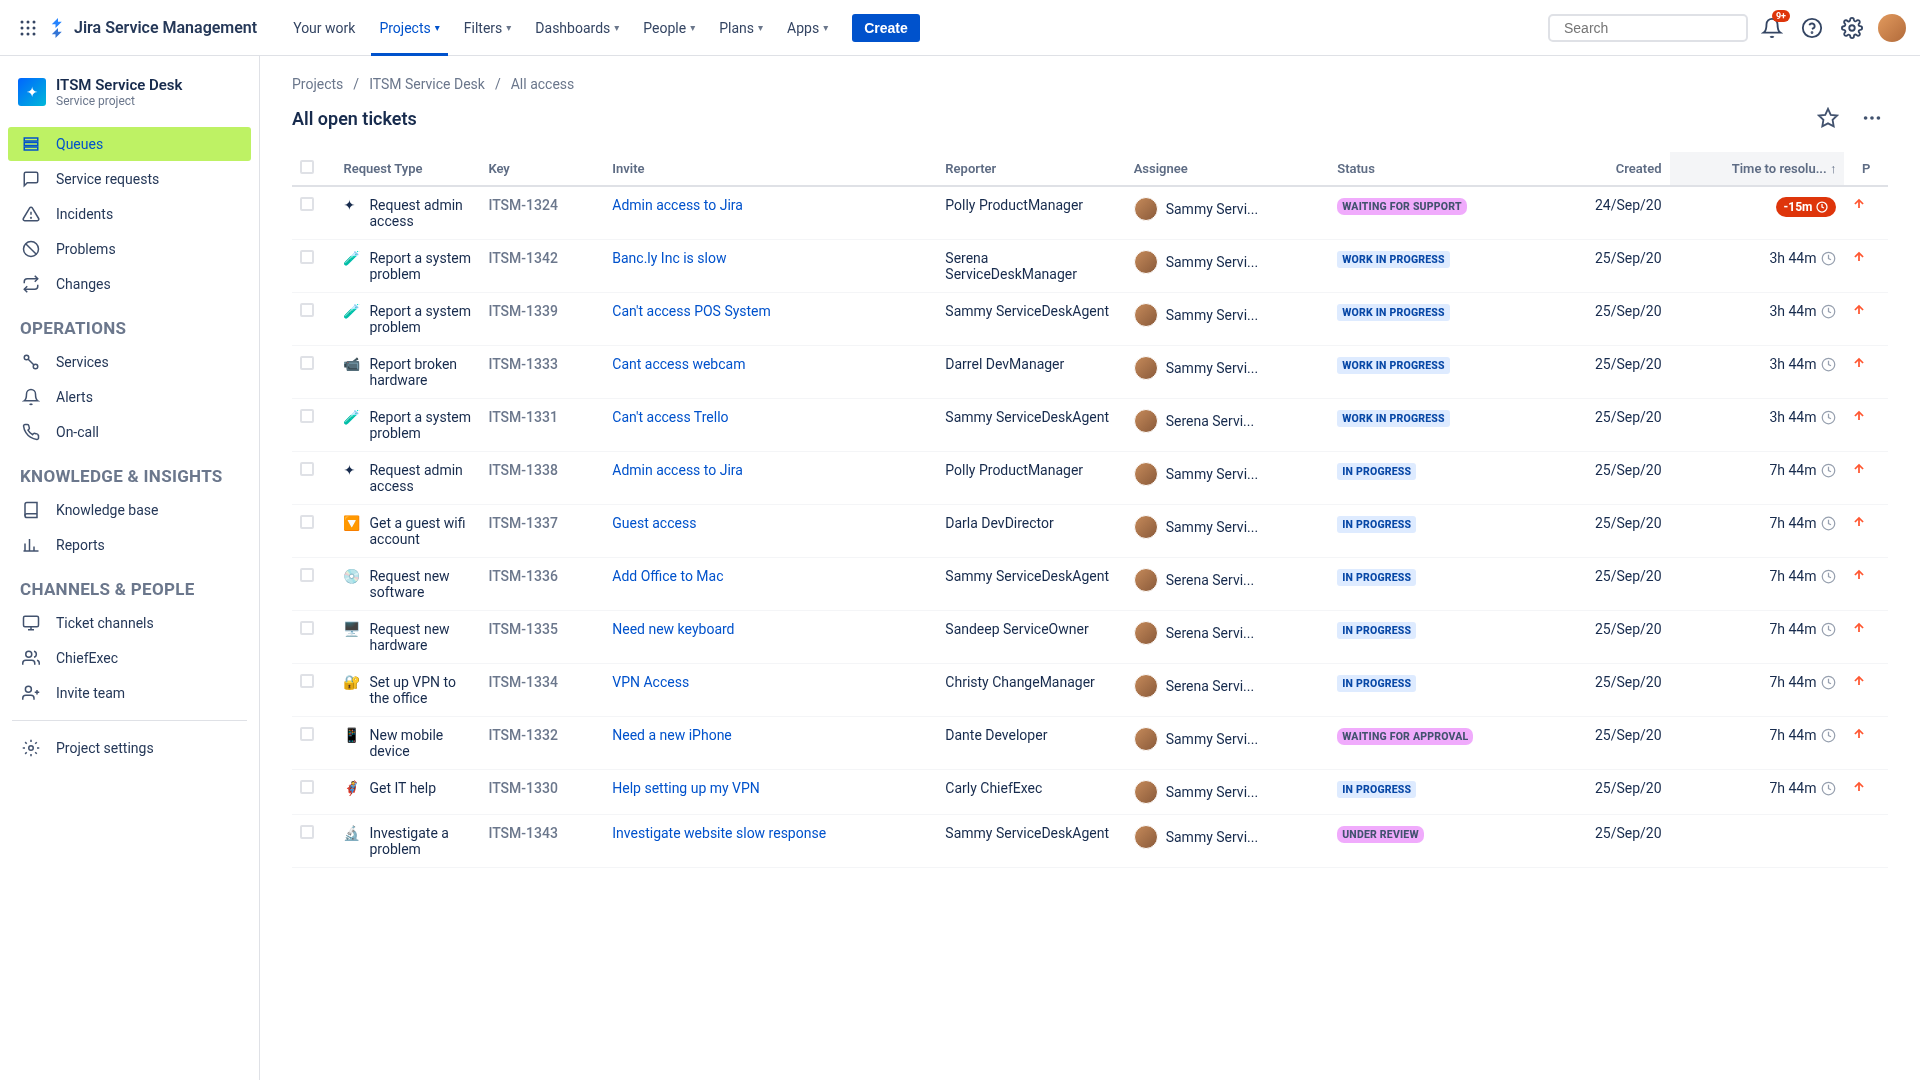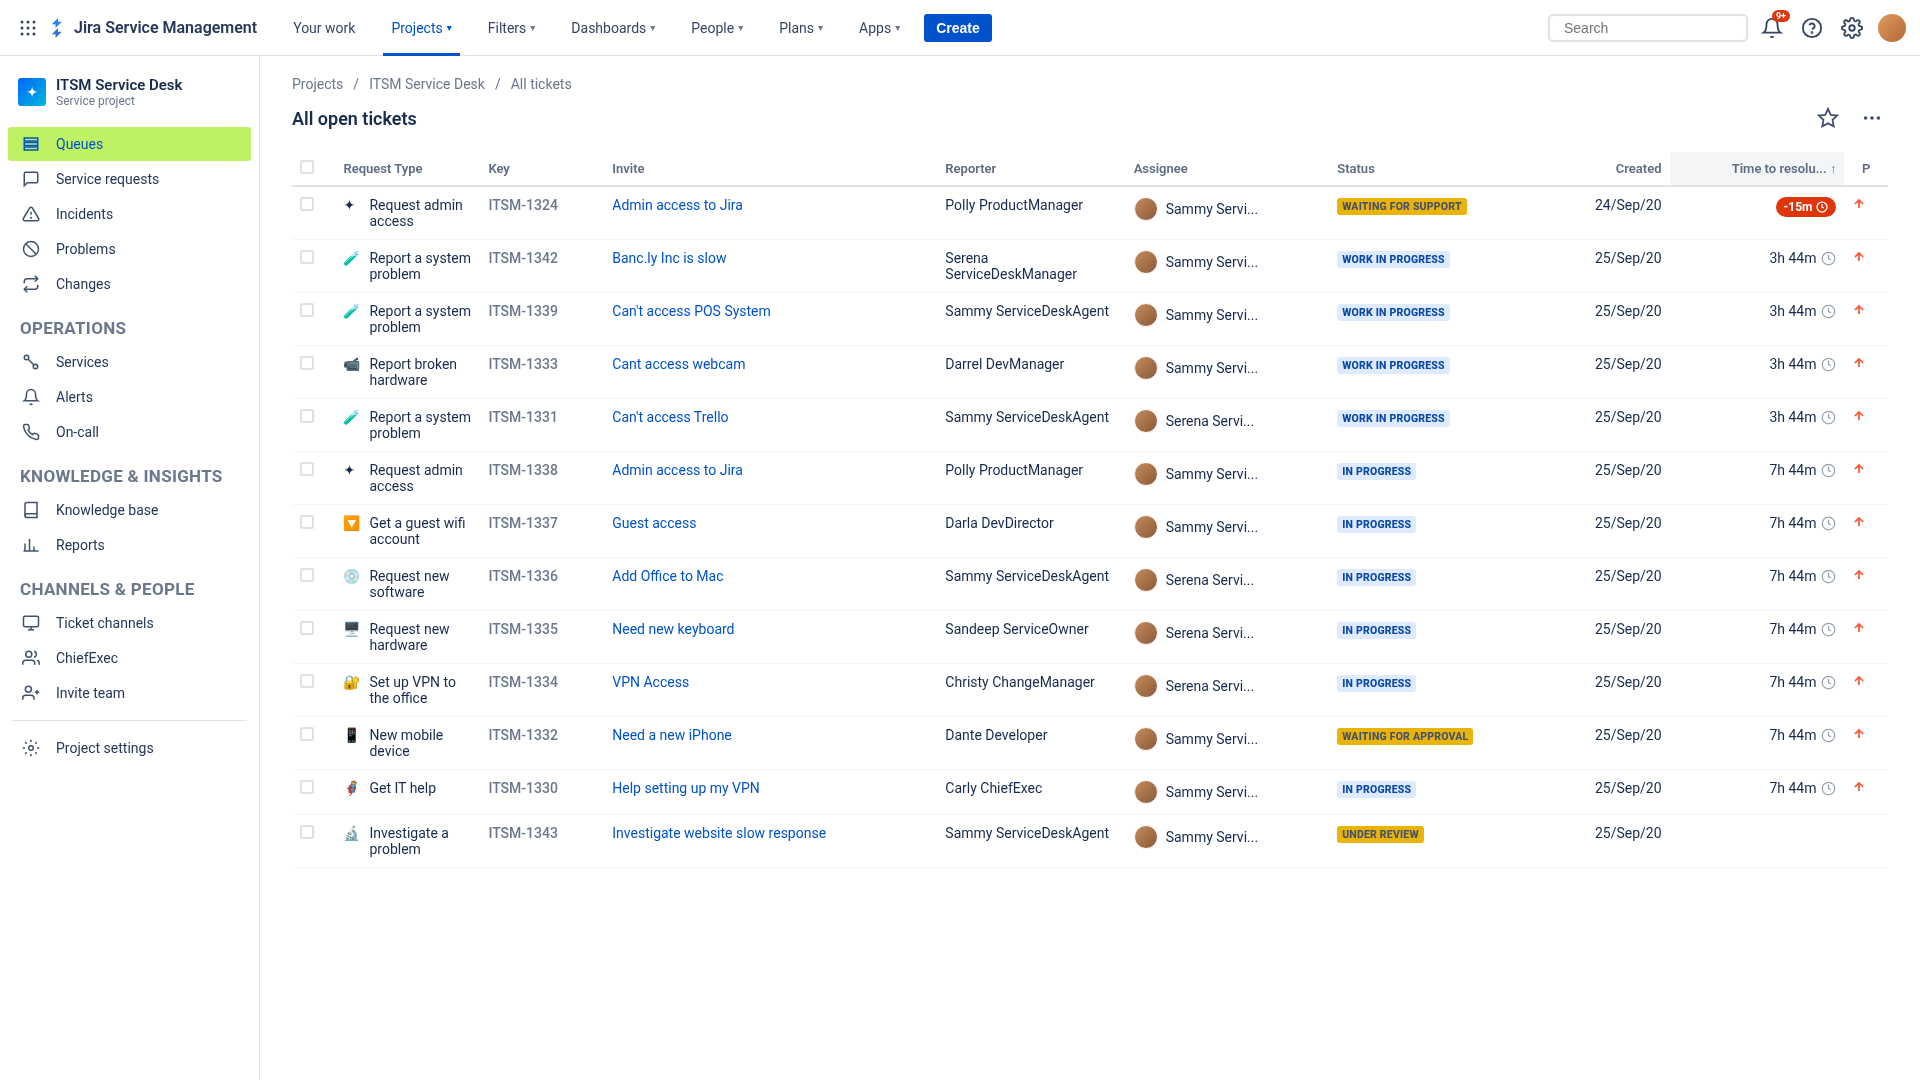--- a/index.html
+++ b/index.html
@@ -1,21 +1,21 @@
 <!DOCTYPE html>
 <html><head>
 <meta charset="utf-8">
 <style>
 * { box-sizing: border-box; margin: 0; padding: 0; }
 body { font-family: -apple-system, BlinkMacSystemFont, "Segoe UI", Roboto, sans-serif; font-size: 14px; color: #172B4D; background: #fff; }
 .topbar { display: flex; align-items: center; height: 56px; padding: 0 12px; border-bottom: 1px solid #DFE1E6; }
 .app-switcher { display:flex; align-items:center; justify-content:center; width:32px; height:32px; cursor:pointer; border-radius:3px; }
 .logo { display:flex; align-items:center; gap:6px; margin-left:4px; margin-right:28px; }
 .logo-text { font-weight:600; font-size:16px; color:#253858; }
-.nav { display:flex; align-items:center; gap:20px; }
+.nav { display:flex; align-items:center; gap:8px; }
 .nav-item { padding:4px 8px; color:#344563; cursor:pointer; border-radius:3px; display:flex; align-items:center; gap:4px; height:32px; position:relative; }
 .nav-item.active { color:#0052CC; }
 .nav-item.active::after { content:""; position:absolute; bottom:-12px; left:0; right:0; height:3px; background:#0052CC; }
 .nav-item .chev { font-size:10px; color:#6B778C; }
 .nav-item.active .chev { color:#0052CC; }
 .create-btn { background:#0052CC; color:#fff; border:none; padding:6px 12px; border-radius:3px; font-weight:600; cursor:pointer; margin-left:16px; font-size:14px; }
 .spacer { flex:1; }
 .search-box { display:flex; align-items:center; gap:6px; border:2px solid #DFE1E6; border-radius:5px; padding:4px 8px; width:200px; color:#6B778C; }
 .search-box input { border:none; outline:none; flex:1; font-size:14px; color:#172B4D; }
 .right-icons { display:flex; align-items:center; gap:8px; margin-left:8px; }
@@ -44,21 +44,21 @@
 .tbl thead th.sorted { background:#F4F5F7; }
 .tbl tbody td { padding:10px 8px; vertical-align:top; font-size:14px; border-bottom:1px solid #F4F5F7; }
 .chk { width:14px; height:14px; border:2px solid #DFE1E6; border-radius:2px; cursor:pointer; display:inline-block; }
 .req-type { display:flex; gap:8px; align-items:flex-start; }
 .req-icon { width:18px; flex-shrink:0; }
 .key-cell { color:#6B778C; font-weight:500; }
 .summary-cell { color:#0052CC; cursor:pointer; }
 .assignee-cell { display:flex; align-items:center; gap:8px; white-space:nowrap; }
 .mini-avatar { width:24px; height:24px; border-radius:50%; background:linear-gradient(135deg,#c58a5a,#8a5a3a); flex-shrink:0; border:1px solid #fff; }
 .status-loz { display:inline-block; padding:2px 5px; font-size:10.5px; font-weight:800; letter-spacing:0.2px; border-radius:3px; text-transform:uppercase; }
-.status-default { background:#eab308; color:#42526E; }
+.status-default { background:#f0abfc; color:#42526E;border-radius:7px; }
 .status-inprogress { background:#DEEBFF; color:#0747A6; }
 .time-cell { display:flex; align-items:center; gap:5px; justify-content:flex-end; white-space:nowrap; }
 .sla-pill { background:#DE350B; color:#fff; font-weight:700; font-size:12px; padding:3px 8px; border-radius:12px; display:inline-flex; align-items:center; gap:4px; }
 .prio-icon { color:#FF5630; font-weight:700; }
 .clock-icon { color:#97A0AF; }
 svg { display:block; }
 </style>
 </head>
 <body>
 
@@ -303,21 +303,21 @@
       <span>Project settings</span>
     </div>
   </div>
 
   <div class="content">
     <div class="breadcrumbs" id="breadcrumbs">
         <a>Projects</a>
         <span>/</span>
         <a>ITSM Service Desk</a>
         <span>/</span>
-        <a>All tickets</a>
+        <a>All access</a>
       </div>
     <div class="page-head">
       <div class="page-title">All open tickets</div>
       <div class="page-actions">
         <div class="icon-btn">
           <svg width="22" height="22" viewBox="0 0 24 24" fill="none" stroke="#42526E" stroke-width="2">
               <polygon points="12 2 15 8.5 22 9.3 17 14 18.2 21 12 17.8 5.8 21 7 14 2 9.3 9 8.5 12 2"></polygon>
             </svg>
         </div>
         <div class="icon-btn">

